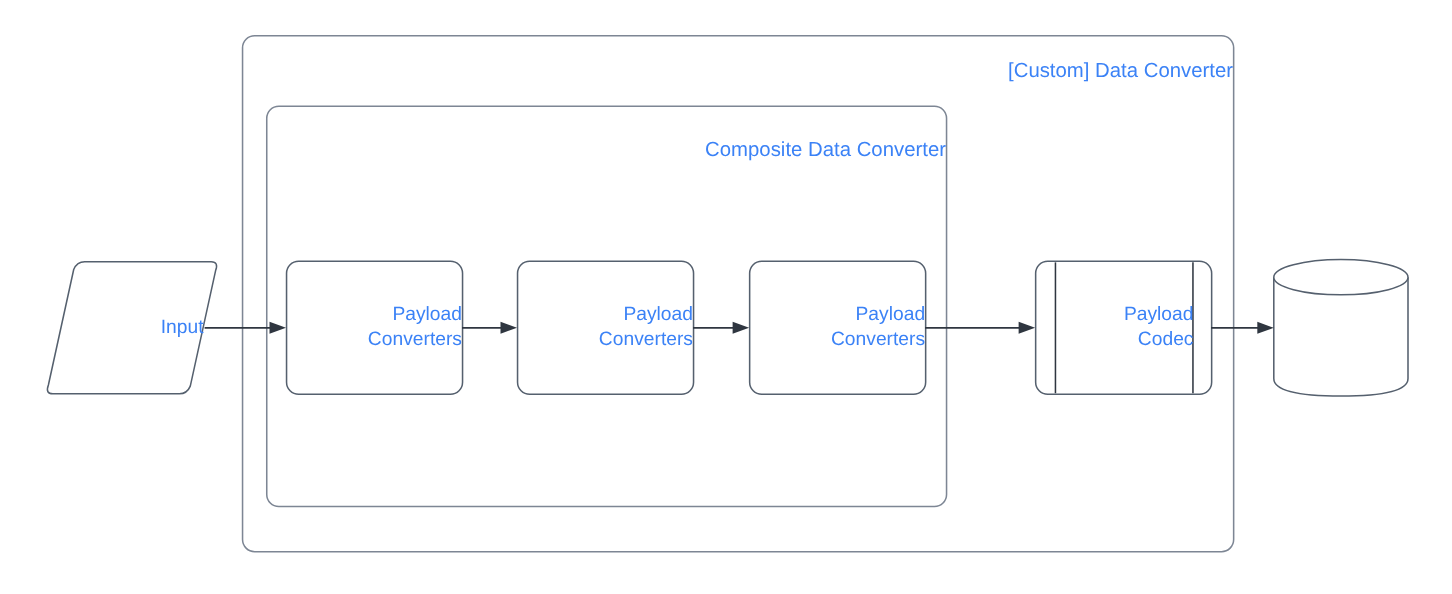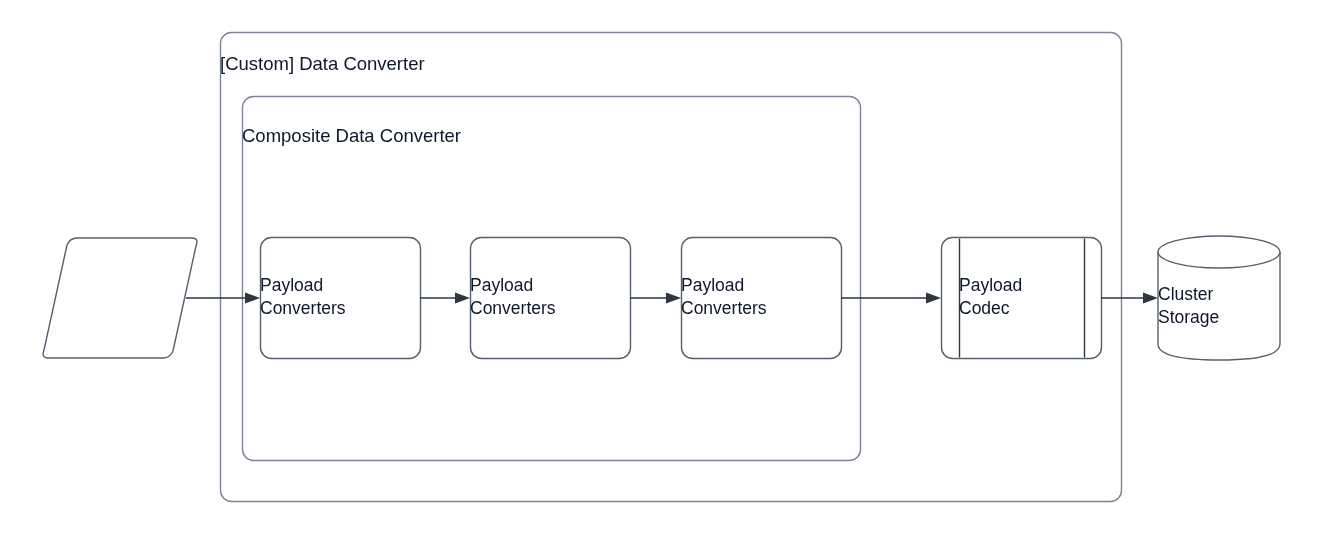--- a/index.html
+++ b/index.html
@@ -46,22 +46,22 @@
     stroke: #2f3640;
     stroke-width: 1.5;
     fill: none;
   }
   .arrow-head {
     fill: #2f3640;
     stroke: none;
   }
   .lbl {
     position: absolute;
-    text-align: left;
-    color: #0f172a;
+    text-align: right;
+    color: #3b82f6;
     line-height: 1.34;
     white-space: pre-line;
     pointer-events: none;
     user-select: none;
   }
   .lbl-container-title {
     font-size: 18.5px;
   }
   .lbl-node {
     font-size: 17.5px;
@@ -119,29 +119,28 @@
 
     <line class="connector-line" x1="1101" y1="298" x2="1150" y2="298"></line>
     <path class="arrow-head" d="M 1158,298 L 1143,292.5 L 1143,303.5 Z"></path>
 
   </svg>
 
   <div class="lbl lbl-container-title" style="left:220px; top:52px; width:901px;">[Custom] Data Converter</div>
 
   <div class="lbl lbl-container-title" style="left:242px; top:124px; width:618px;">Composite Data Converter</div>
 
+  <div class="lbl lbl-node" style="left:55px; top:286px; width:130px;">Input</div>
 
   <div class="lbl lbl-node" style="left:260px; top:274px; width:160px;">Payload
 Converters</div>
 
   <div class="lbl lbl-node" style="left:470px; top:274px; width:160px;">Payload
 Converters</div>
 
   <div class="lbl lbl-node" style="left:681px; top:274px; width:160px;">Payload
 Converters</div>
 
   <div class="lbl lbl-node" style="left:959px; top:274px; width:126px;">Payload
 Codec</div>
 
-  <div class="lbl lbl-node" style="left:1158px; top:283px; width:122px;">Cluster
-Storage</div>
 
 </div>
 
 </body></html>

